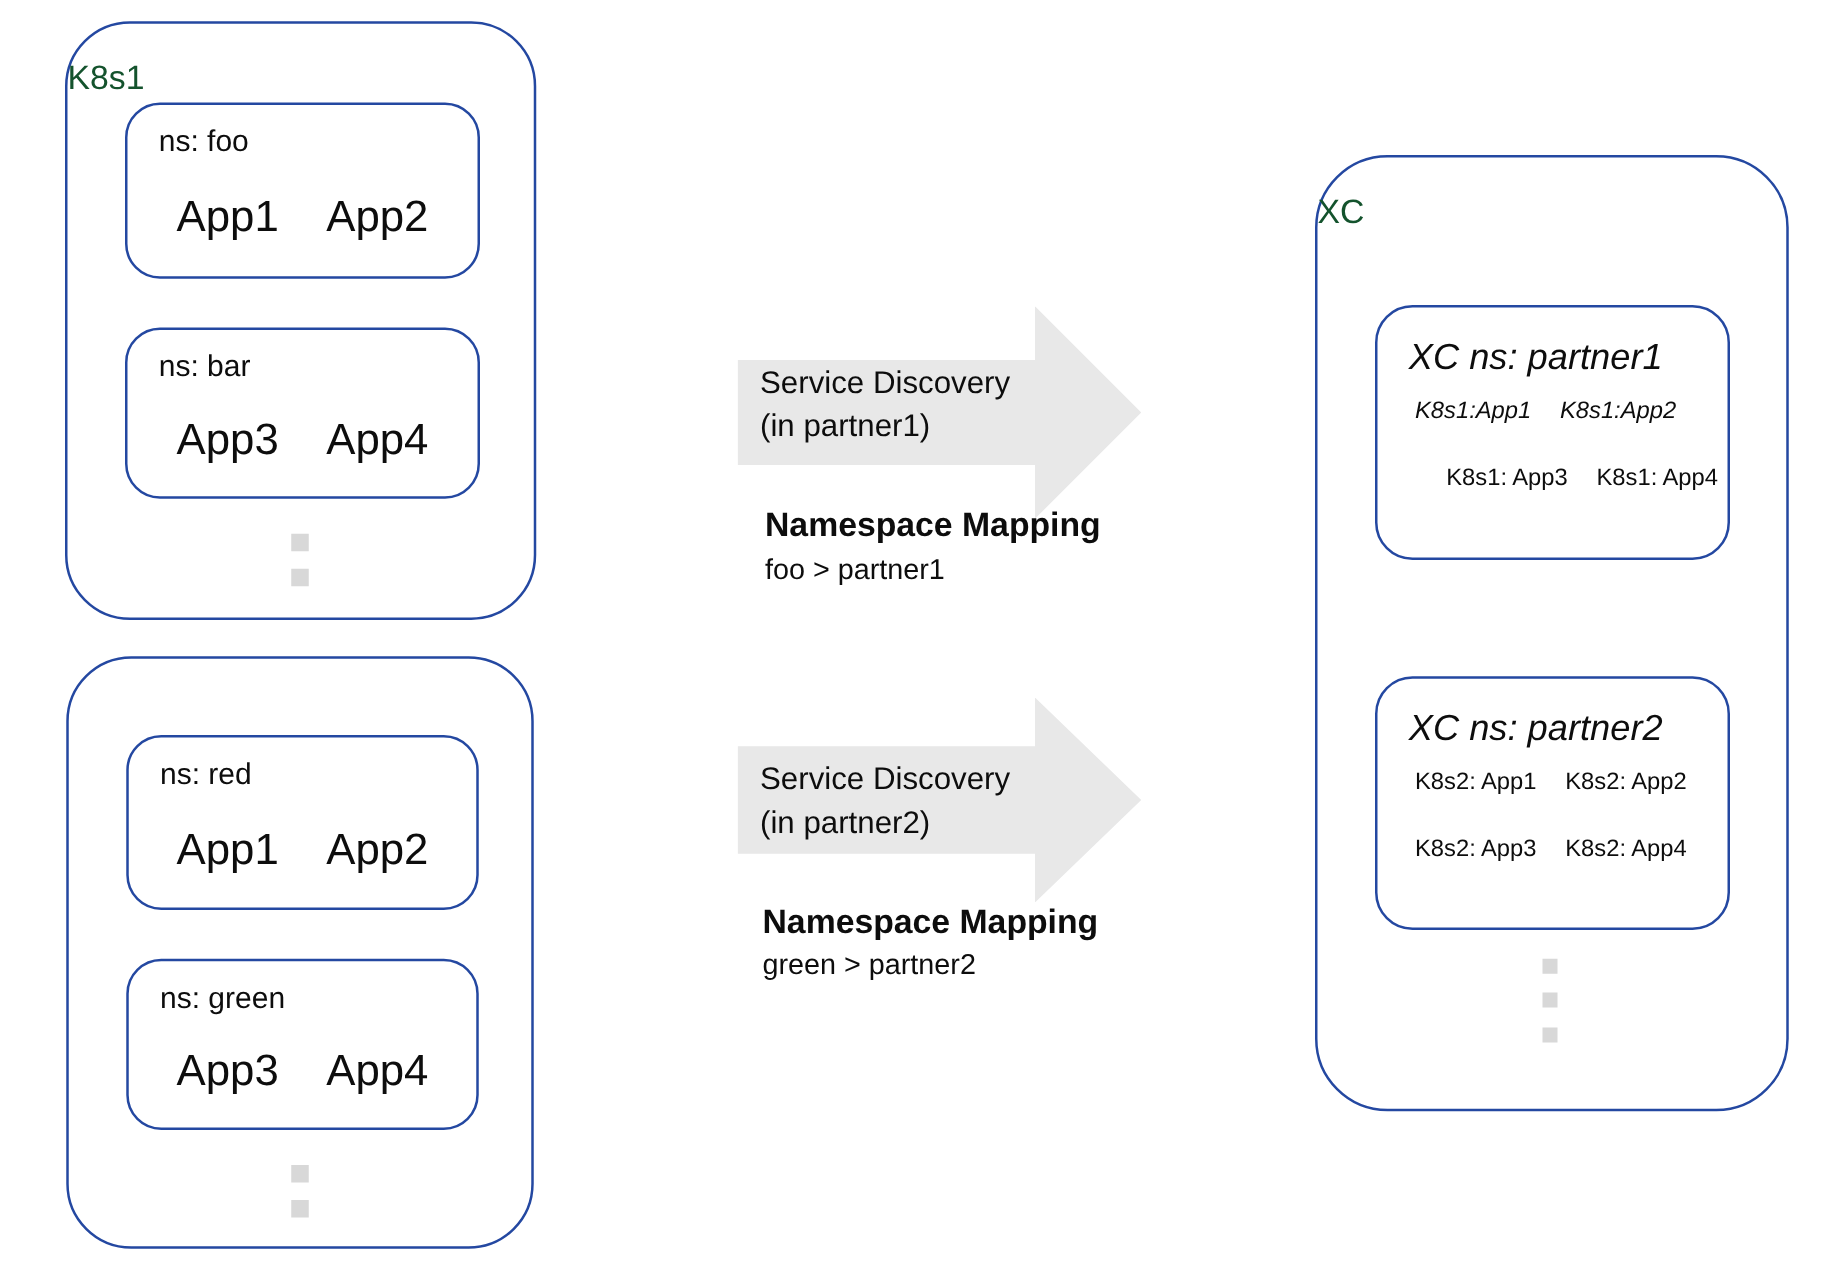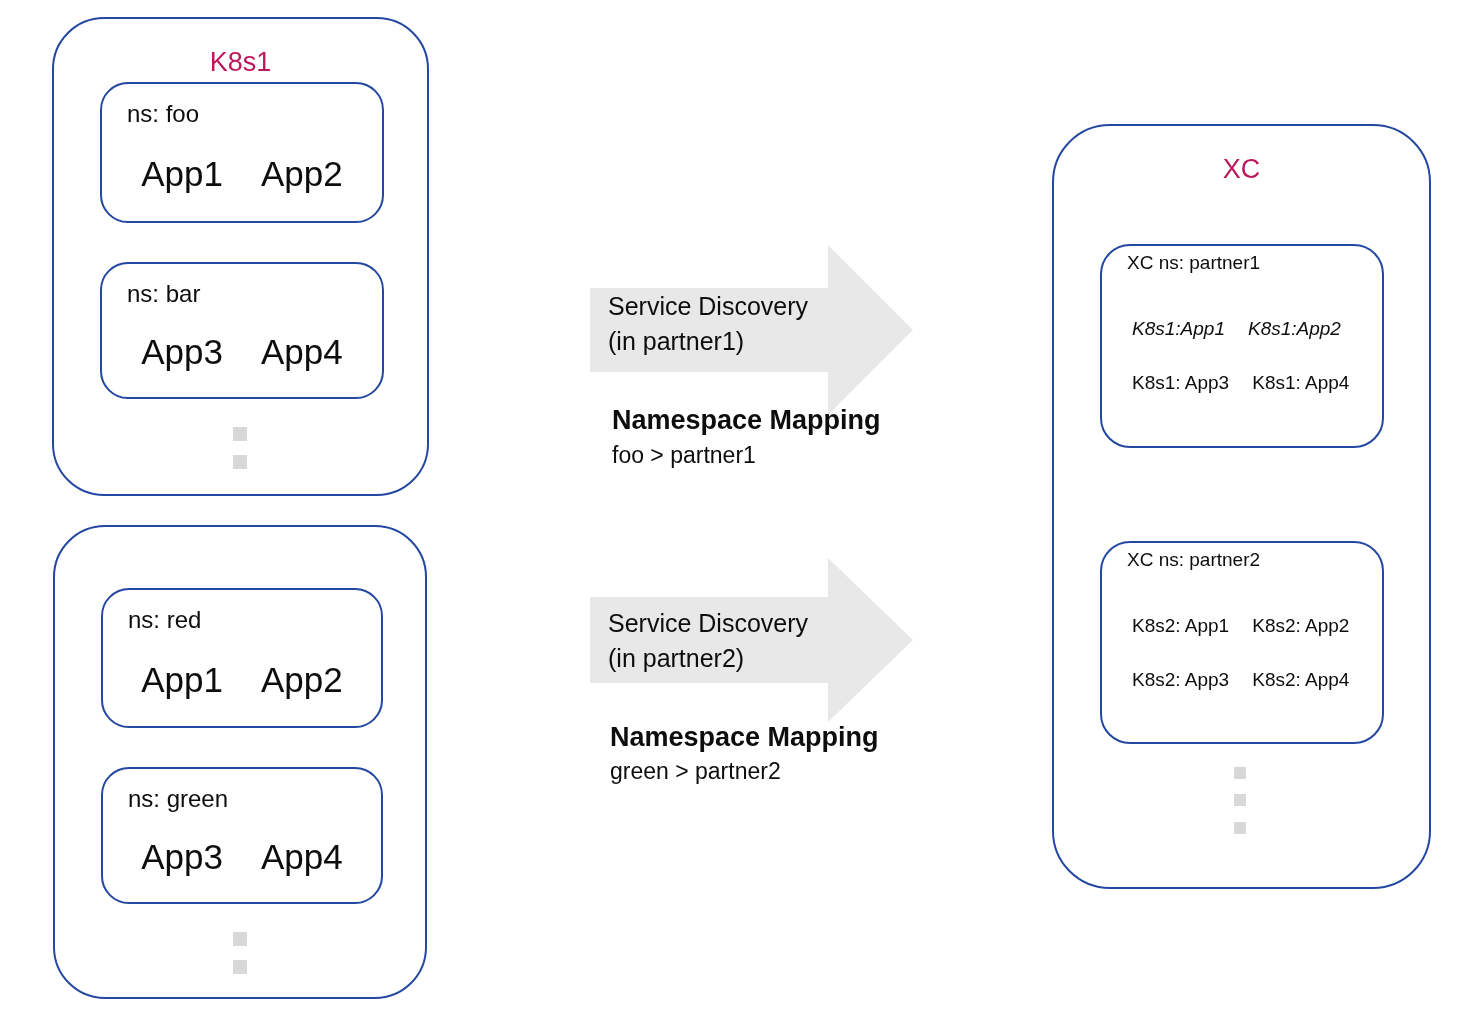--- a/index.html
+++ b/index.html
@@ -6,42 +6,42 @@
   .canvas {
     position:relative; width:1460px; height:1014px; background:#ffffff;
     font-family:"Liberation Sans", sans-serif; color:#0d0d0d; overflow:hidden;
   }
   .cluster {
     position:absolute; background:#ffffff;
     border:2.5px solid #2448a1; border-radius:52px;
   }
   .cluster-title {
     position:absolute; top:28px; left:0; width:100%;
-    text-align:center; font-size:27px; color:#be185d;
+    text-align:left; font-size:27px; color:#14532d;
   }
   .nsbox {
     position:absolute; background:#ffffff;
     border:2.5px solid #2448a1; border-radius:28px;
   }
   .ns-label { position:absolute; left:25px; top:16px; font-size:24px; }
   .apps {
     position:absolute; left:0; top:70px; width:100%;
     display:flex; justify-content:center; gap:38px; font-size:35px;
   }
   .dot { position:absolute; width:14px; height:14px; background:#d8d8d8; }
   .dot-sm { width:12px; height:12px; }
   .arrow { position:absolute; background:#e8e8e8; }
   .arrow-text { position:absolute; left:18px; top:44px; font-size:25px; line-height:35px; }
   .mapping { position:absolute; font-size:23px; line-height:35px; }
   .mapping-title { font-weight:bold; font-size:27px; }
   .xcbox {
     position:absolute; background:#ffffff;
     border:2.5px solid #2448a1; border-radius:30px;
   }
-  .xc-label { position:absolute; left:25px; top:6px; font-size:19px; }
+  .xc-label { position:absolute; left:25px; top:24px; font-size:29px;font-style:italic; }
   .xc-row {
     position:absolute; left:30px; display:flex; gap:23px; font-size:19px; white-space:nowrap;
   }
 </style>
 </head>
 <body>
 
 <div class="canvas">
 
   <div class="cluster" style="left:52px; top:17px; width:373px; height:475px;">
@@ -117,21 +117,21 @@
 
   <div class="cluster" style="left:1052px; top:124px; width:375px; height:761px; border-radius:58px;">
     <div class="cluster-title">XC</div>
 
     <div class="xcbox" style="left:46px; top:118px; width:280px; height:200px;">
       <div class="xc-label">XC ns: partner1</div>
       <div class="xc-row" style="top:72px;font-style:italic;">
         <span>K8s1:App1</span>
         <span>K8s1:App2</span>
       </div>
-      <div class="xc-row" style="top:126px;">
+      <div class="xc-row" style="top:126px;margin-left:25px;">
         <span>K8s1: App3</span>
         <span>K8s1: App4</span>
       </div>
     </div>
 
     <div class="xcbox" style="left:46px; top:415px; width:280px; height:199px;">
       <div class="xc-label">XC ns: partner2</div>
       <div class="xc-row" style="top:72px;">
         <span>K8s2: App1</span>
         <span>K8s2: App2</span>

